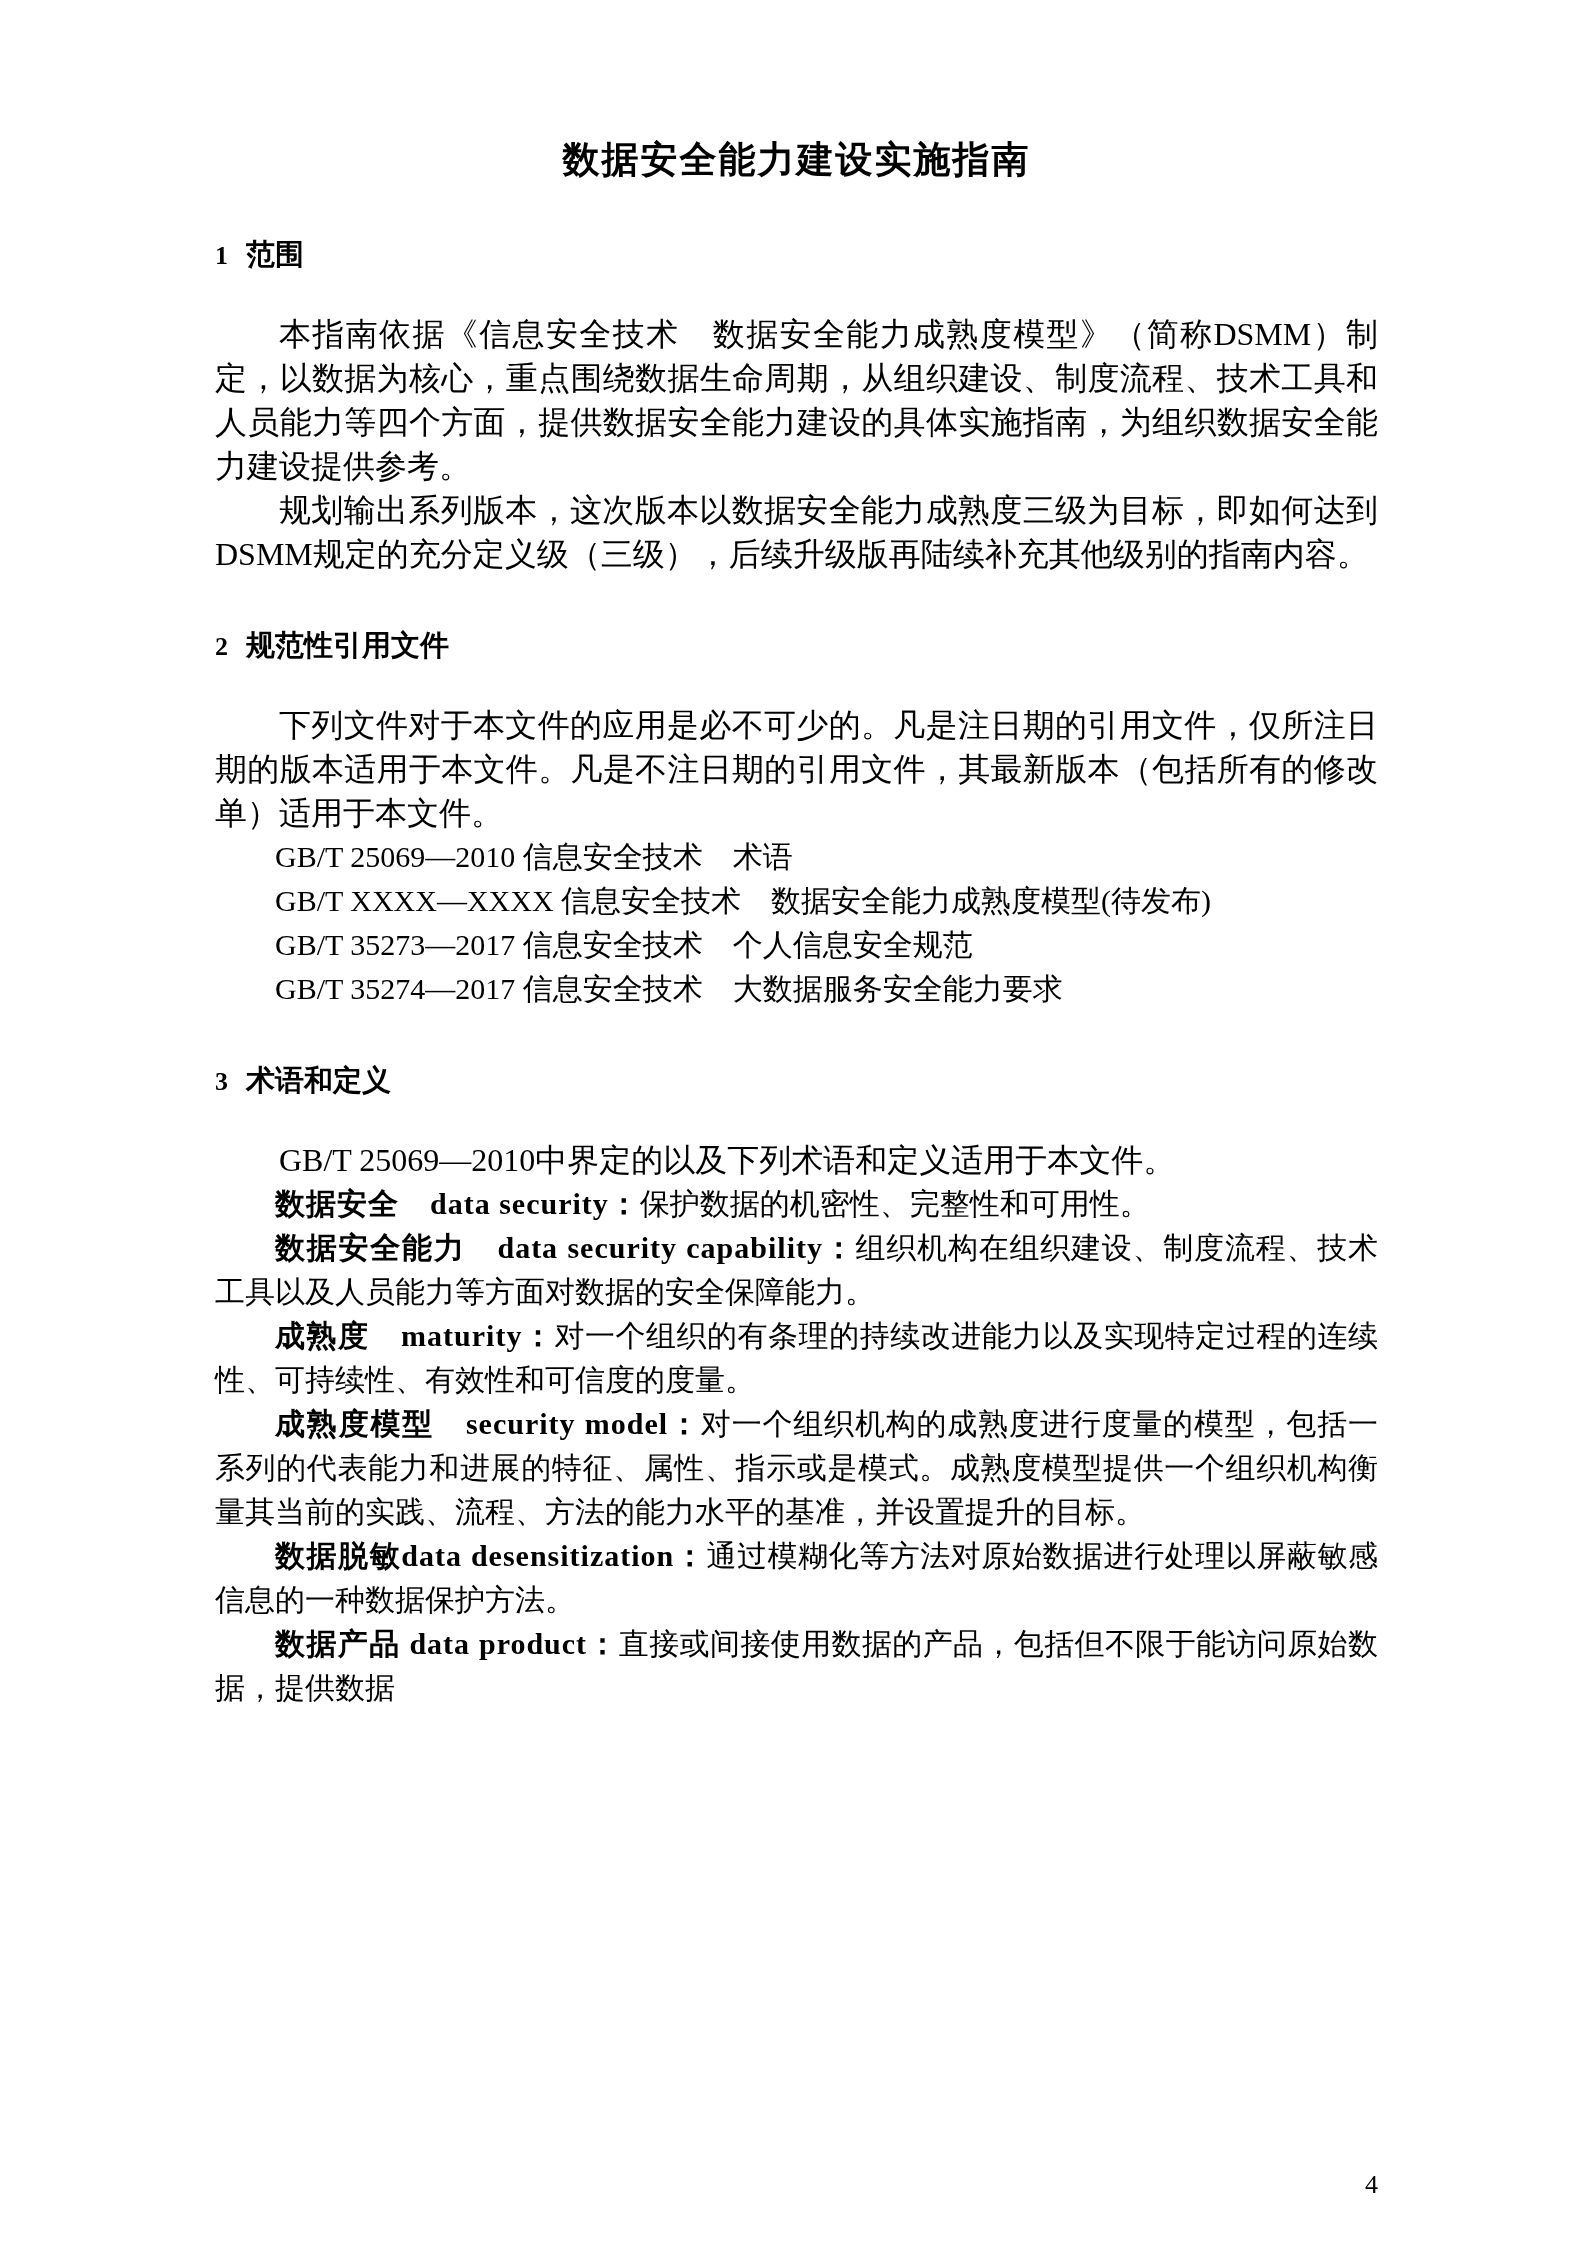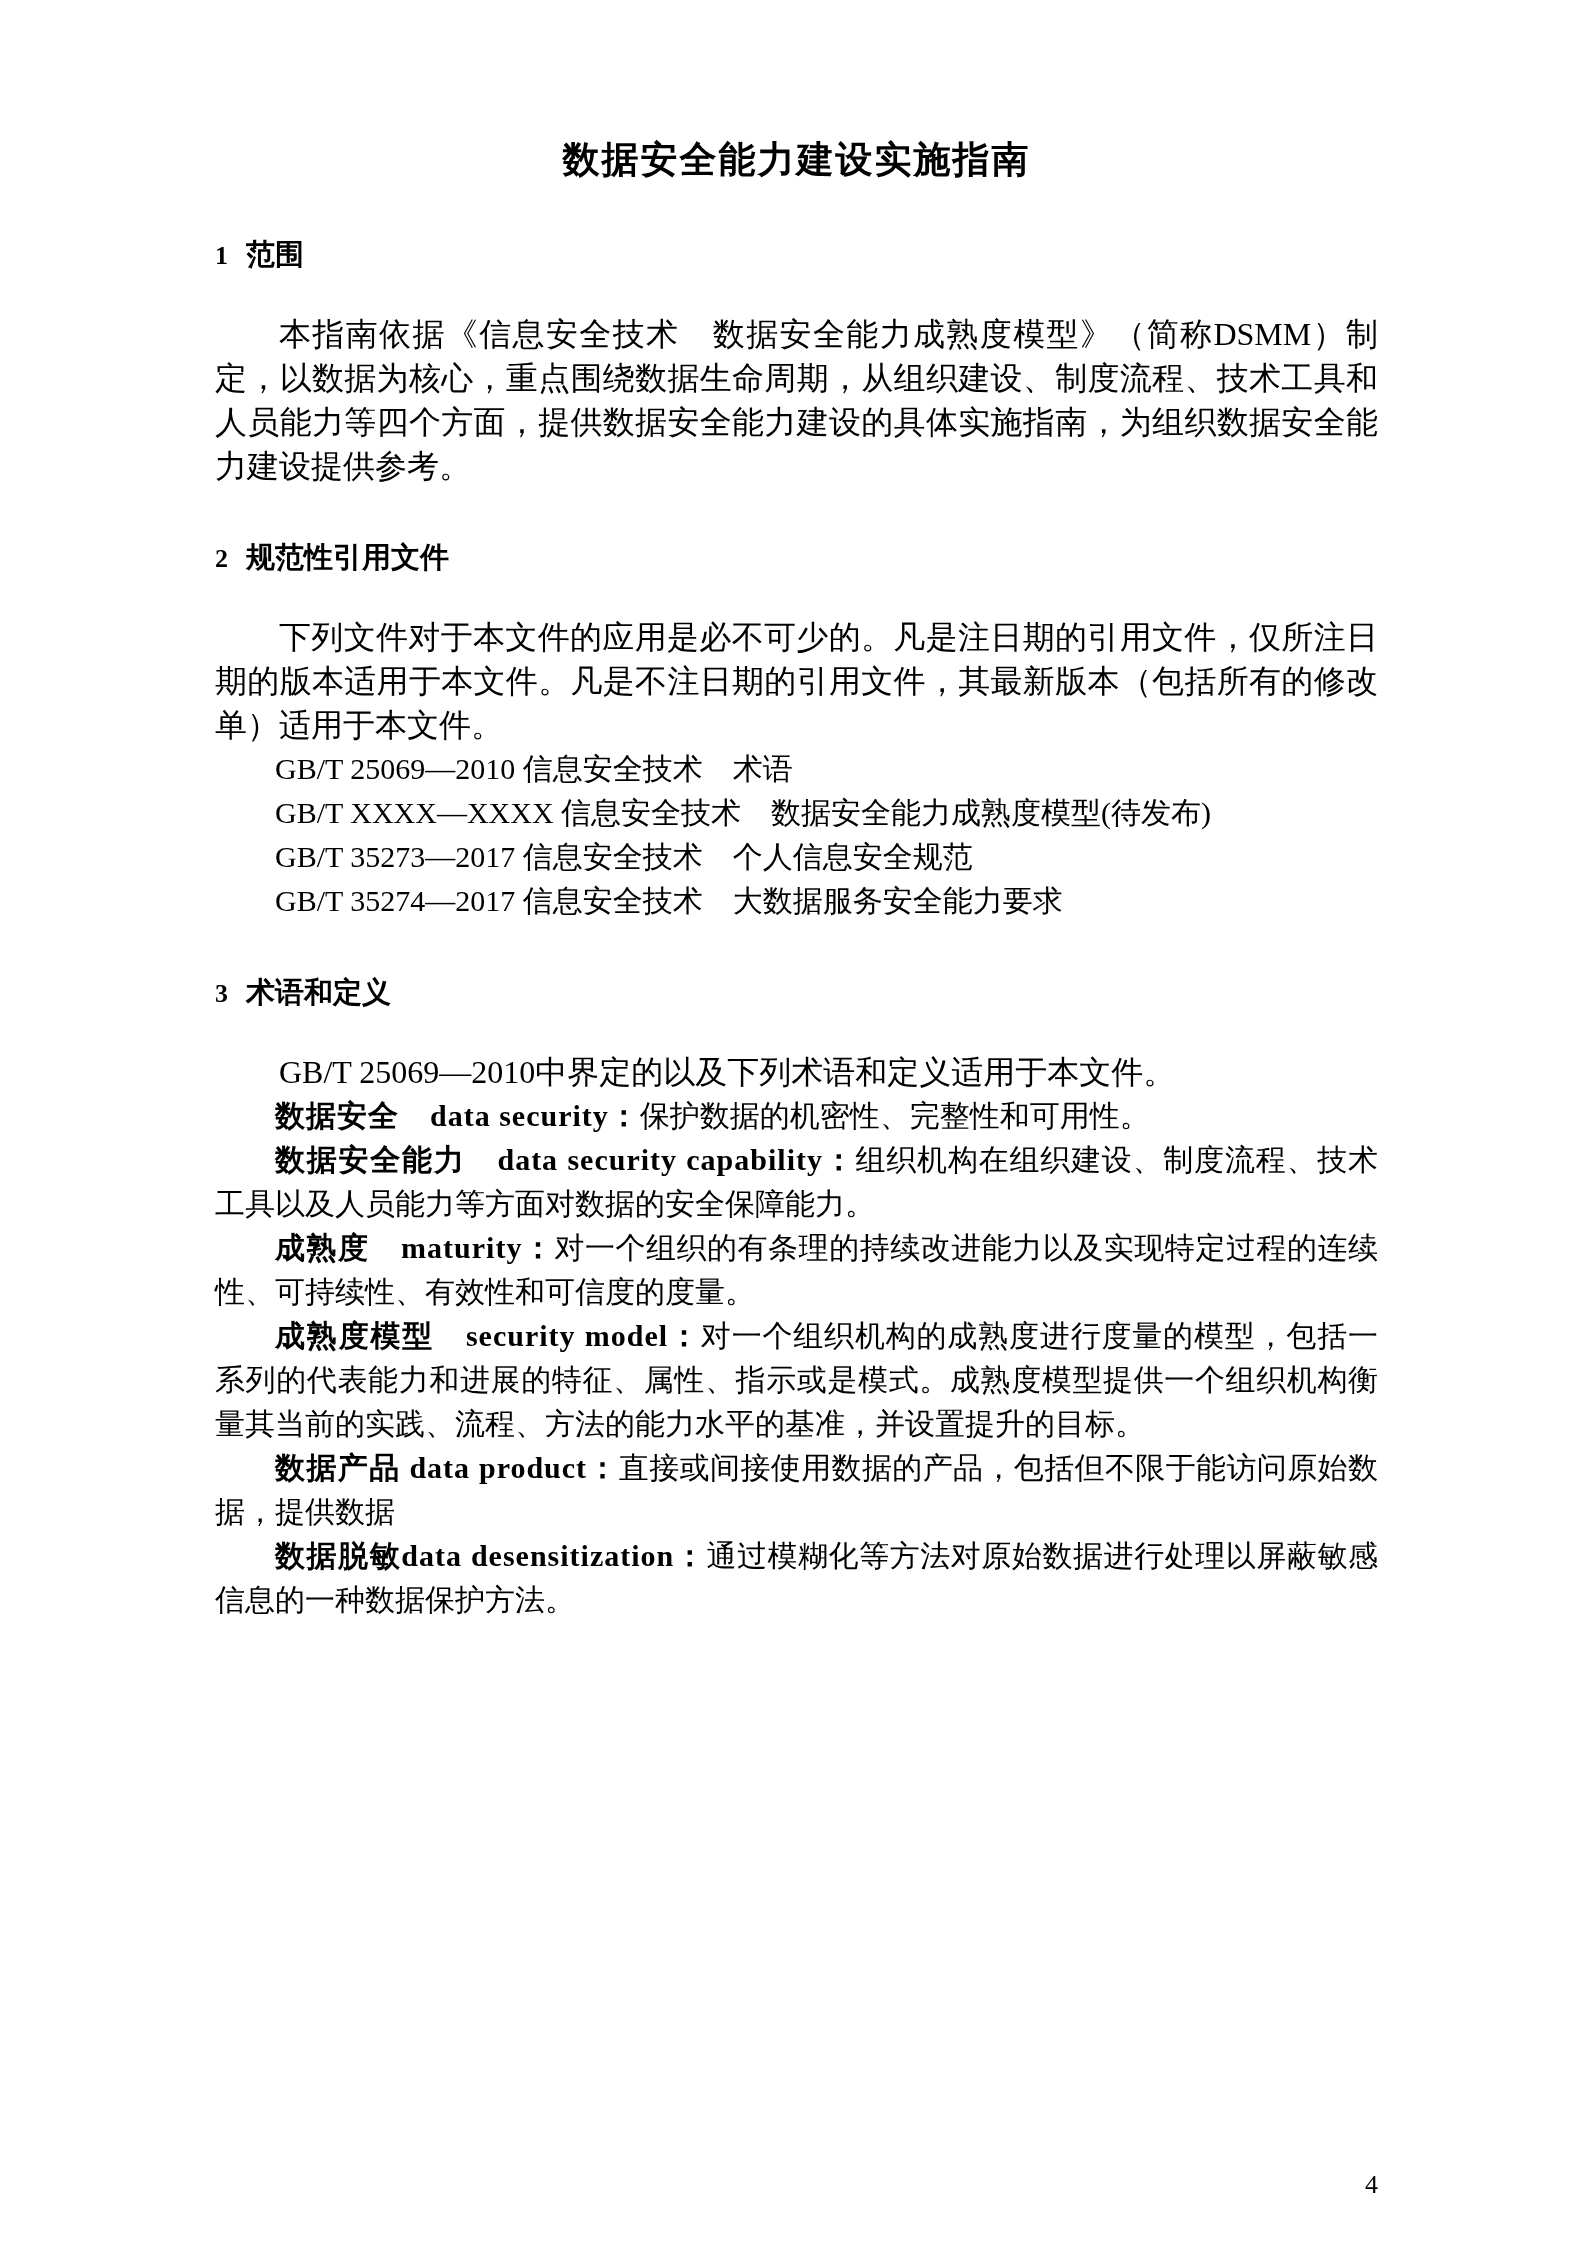--- a/index.html
+++ b/index.html
@@ -78,20 +78,21 @@
 
 <div class="page">
 
   <h1 class="doc-title">数据安全能力建设实施指南</h1>
 
   <section>
     <h2 class="sec-heading">
       <span class="sec-num">1</span><span>范围</span>
     </h2>
     <p class="para">本指南依据《信息安全技术　数据安全能力成熟度模型》（简称DSMM）制定，以数据为核心，重点围绕数据生命周期，从组织建设、制度流程、技术工具和人员能力等四个方面，提供数据安全能力建设的具体实施指南，为组织数据安全能力建设提供参考。</p>
+    <p class="para">规划输出系列版本，这次版本以数据安全能力成熟度三级为目标，即如何达到DSMM规定的充分定义级（三级），后续升级版再陆续补充其他级别的指南内容。</p>
   </section>
 
   <section>
     <h2 class="sec-heading">
       <span class="sec-num">2</span><span>规范性引用文件</span>
     </h2>
     <p class="para">下列文件对于本文件的应用是必不可少的。凡是注日期的引用文件，仅所注日期的版本适用于本文件。凡是不注日期的引用文件，其最新版本（包括所有的修改单）适用于本文件。</p>
     <div class="ref-list">
       <p class="ref-line">GB/T 25069—2010 信息安全技术　术语</p>
       <p class="ref-line">GB/T XXXX—XXXX 信息安全技术　数据安全能力成熟度模型(待发布)</p>
@@ -116,23 +117,23 @@
 
     <p class="term-para">
       <span class="term-name">成熟度　maturity：</span><span>对一个组织的有条理的持续改进能力以及实现特定过程的连续性、可持续性、有效性和可信度的度量。</span>
     </p>
 
     <p class="term-para">
       <span class="term-name">成熟度模型　security model：</span><span>对一个组织机构的成熟度进行度量的模型，包括一系列的代表能力和进展的特征、属性、指示或是模式。成熟度模型提供一个组织机构衡量其当前的实践、流程、方法的能力水平的基准，并设置提升的目标。</span>
     </p>
 
     <p class="term-para">
-      <span class="term-name">数据产品 data product：</span><span>直接或间接使用数据的产品，包括但不限于能访问原始数据，提供数据</span>
+      <span class="term-name">数据脱敏data desensitization：</span><span>通过模糊化等方法对原始数据进行处理以屏蔽敏感信息的一种数据保护方法。</span>
     </p>
 
     <p class="term-para">
-      <span class="term-name">数据脱敏data desensitization：</span><span>通过模糊化等方法对原始数据进行处理以屏蔽敏感信息的一种数据保护方法。</span>
+      <span class="term-name">数据产品 data product：</span><span>直接或间接使用数据的产品，包括但不限于能访问原始数据，提供数据</span>
     </p>
   </section>
 
   <div class="page-number">4</div>
 
 </div>
 
 </body></html>

